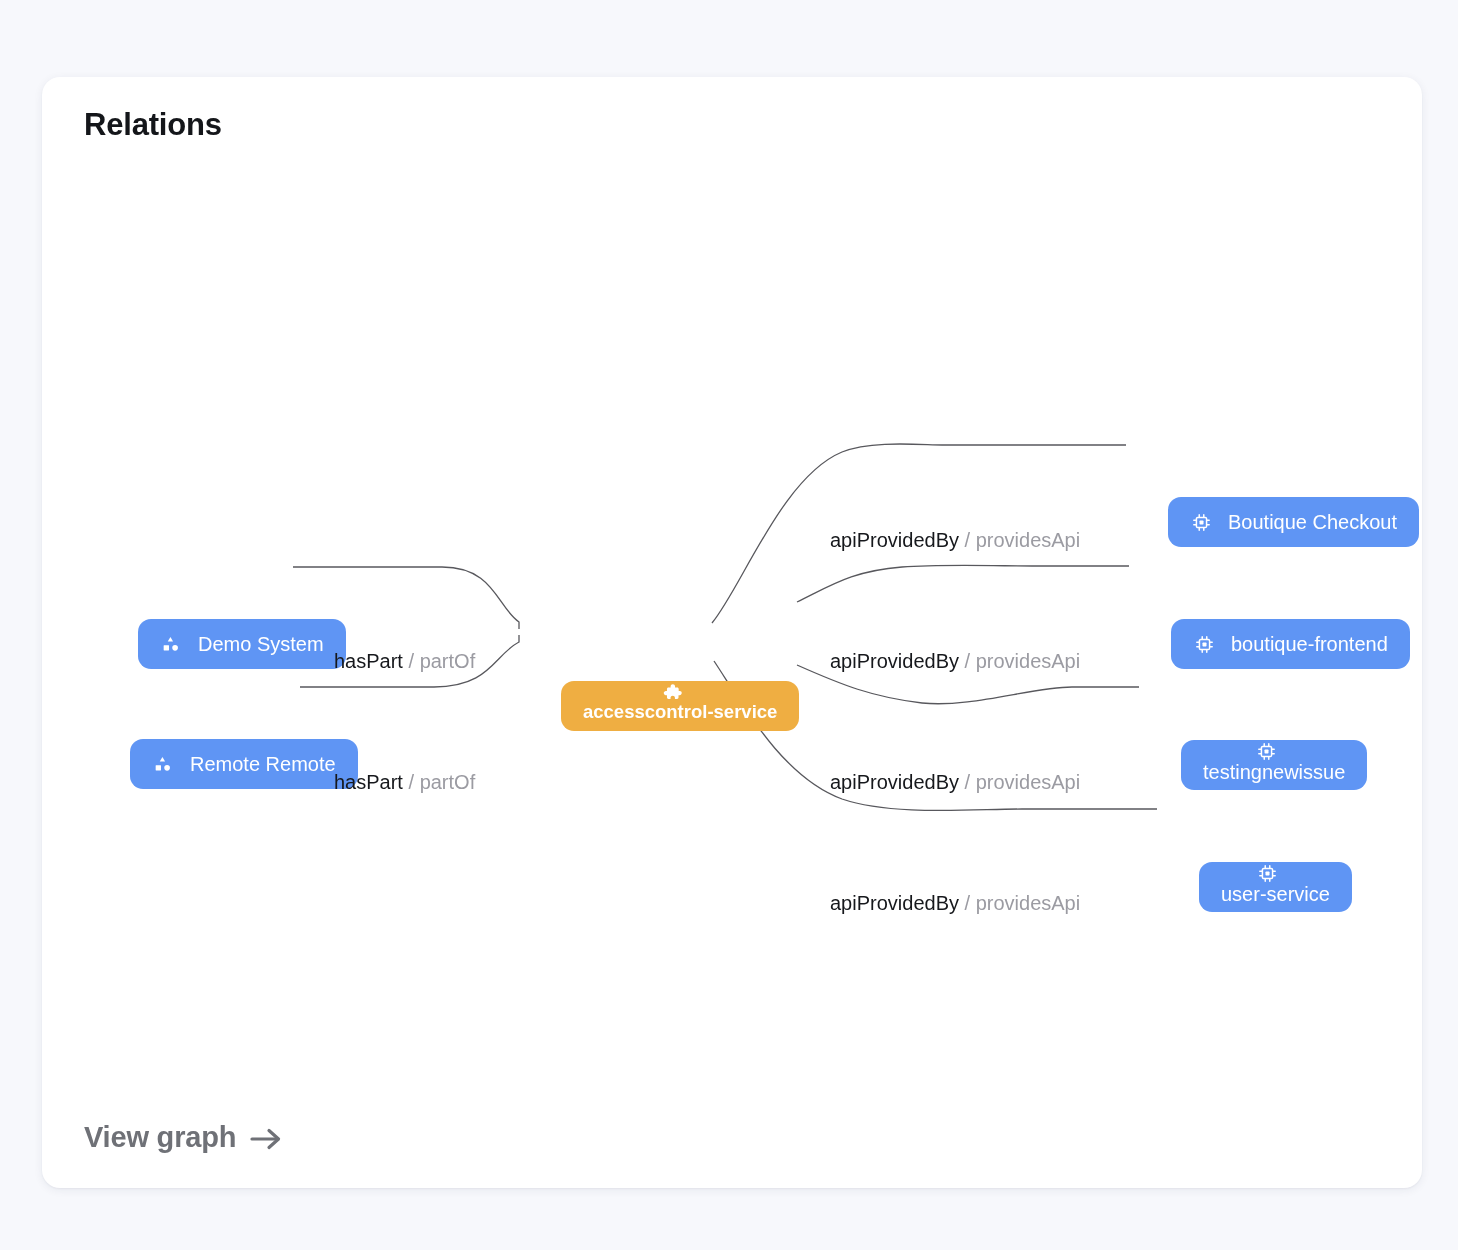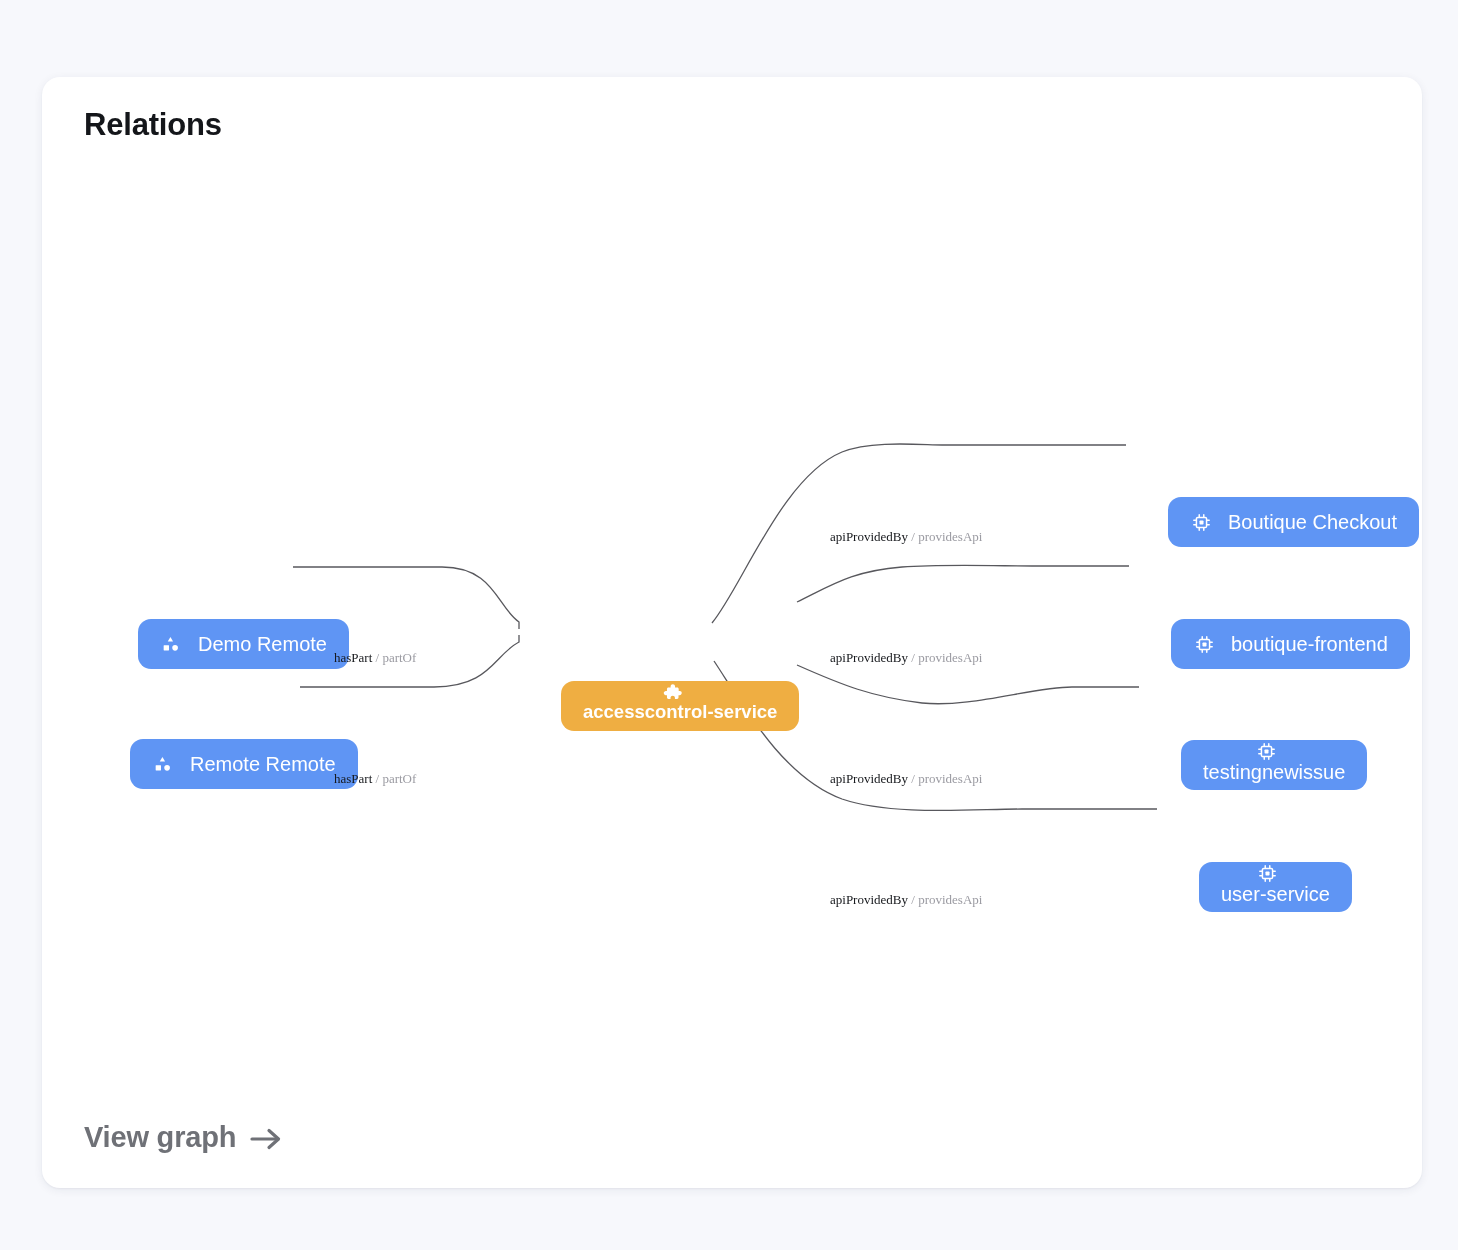--- a/index.html
+++ b/index.html
@@ -83,25 +83,24 @@
   .node .node-label {
     font-size: 20px;
     line-height: 1;
   }
   .node.blue { background: #5f95f4; }
   .node.orange { background: #efae42; }
   .node.orange .node-label { font-weight: bold; font-size: 18.5px; }
 
   .edge-label {
     position: absolute;
-    font-size: 13px;
+    font-size: 20px;
     line-height: 1;
     white-space: nowrap;
     color: #16181c;
-    font-family: Liberation Serif, serif;
   }
   .edge-label .rev { color: #9b9ba2; }
   .edge-label .sep { color: #9b9ba2; }
 
   .view-graph {
     position: absolute;
     left: 42px;
     bottom: 34px;
     display: flex;
     align-items: flex-end;
@@ -150,21 +149,21 @@
       </div>
 
       <div class="node blue" style="left:96px; top:542px;">
         <span class="node-icon">
           <svg width="20" height="20" viewBox="0 0 24 24" fill="#ffffff">
             <path d="M11.3 3.6 8.1 9.0h6.4z"></path>
             <rect x="3.2" y="13.4" width="6.4" height="6.4" rx="0.5"></rect>
             <circle cx="16.9" cy="16.6" r="3.4"></circle>
           </svg>
         </span>
-        <span class="node-label">Demo Remote</span>
+        <span class="node-label">Demo System</span>
       </div>
 
       <div class="node blue" style="left:88px; top:662px;">
         <span class="node-icon">
           <svg width="20" height="20" viewBox="0 0 24 24" fill="#ffffff">
             <path d="M11.3 3.6 8.1 9.0h6.4z"></path>
             <rect x="3.2" y="13.4" width="6.4" height="6.4" rx="0.5"></rect>
             <circle cx="16.9" cy="16.6" r="3.4"></circle>
           </svg>
         </span>

